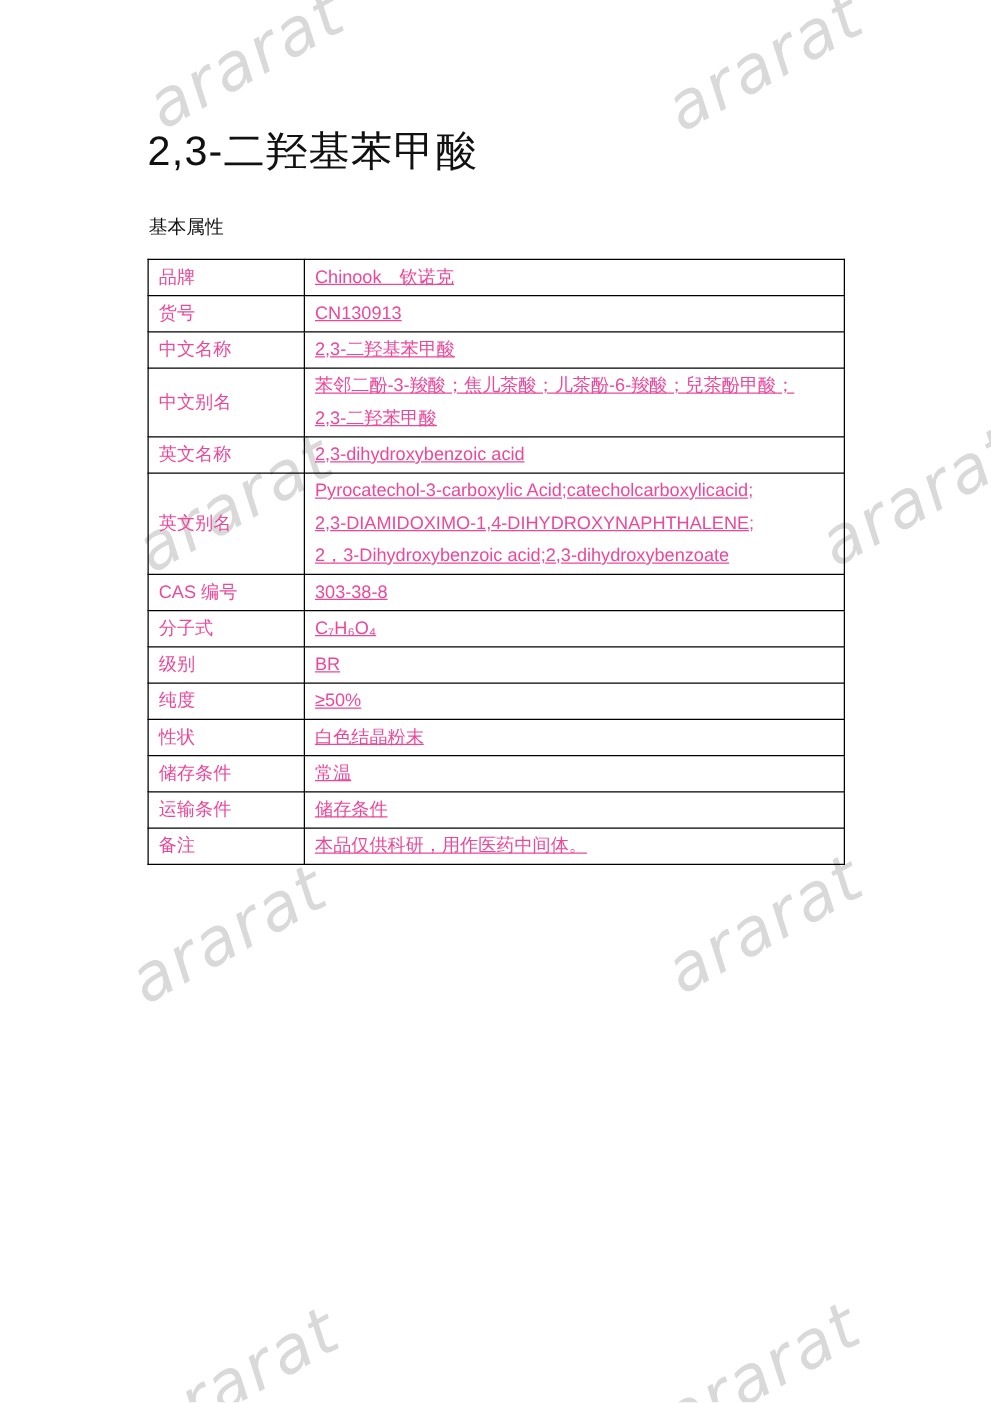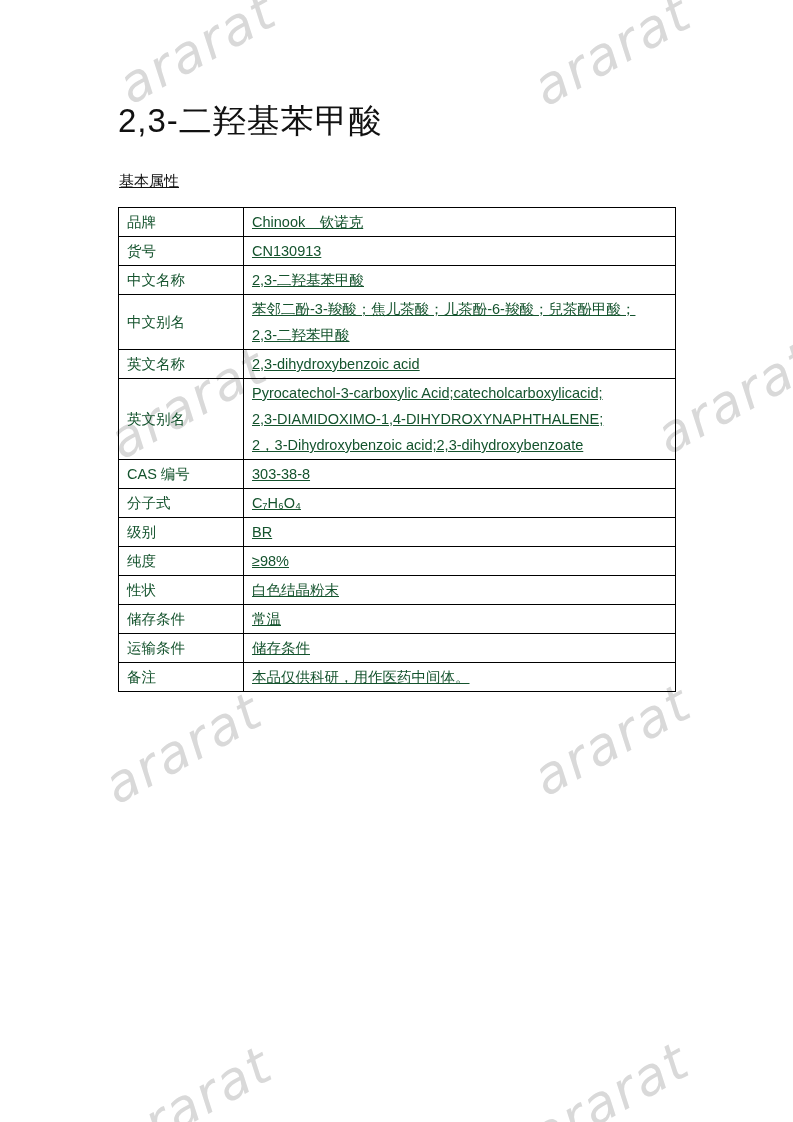--- a/index.html
+++ b/index.html
@@ -32,33 +32,32 @@
     font-weight:400;
     color:#111111;
     letter-spacing:1px;
     white-space:nowrap;
   }
   .section-label{
     position:absolute;
     left:119px;top:172px;
     font-size:15px;
     color:#111111;
-    text-decoration:underline;
   }
   table.props{
     position:absolute;
     left:118px;top:207px;
     width:557px;
     border-collapse:collapse;
     table-layout:fixed;
   }
   table.props td{
     border:1px solid #000000;
     font-size:14.5px;
-    color:#14532d;
+    color:#ec4899;
     padding:1px 8px;
     height:26px;
     line-height:26px;
     vertical-align:middle;
     background:transparent;
     overflow:hidden;
   }
   td.lbl{width:109px;}
   td.val{white-space:pre-line;text-decoration:underline;}
 </style>
@@ -122,21 +121,21 @@
         <tr>
           <td class="lbl">分子式</td>
           <td class="val">C₇H₆O₄</td>
         </tr>
         <tr>
           <td class="lbl">级别</td>
           <td class="val">BR</td>
         </tr>
         <tr>
           <td class="lbl">纯度</td>
-          <td class="val">≥98%</td>
+          <td class="val">≥50%</td>
         </tr>
         <tr>
           <td class="lbl">性状</td>
           <td class="val">白色结晶粉末</td>
         </tr>
         <tr>
           <td class="lbl">储存条件</td>
           <td class="val">常温</td>
         </tr>
         <tr>

